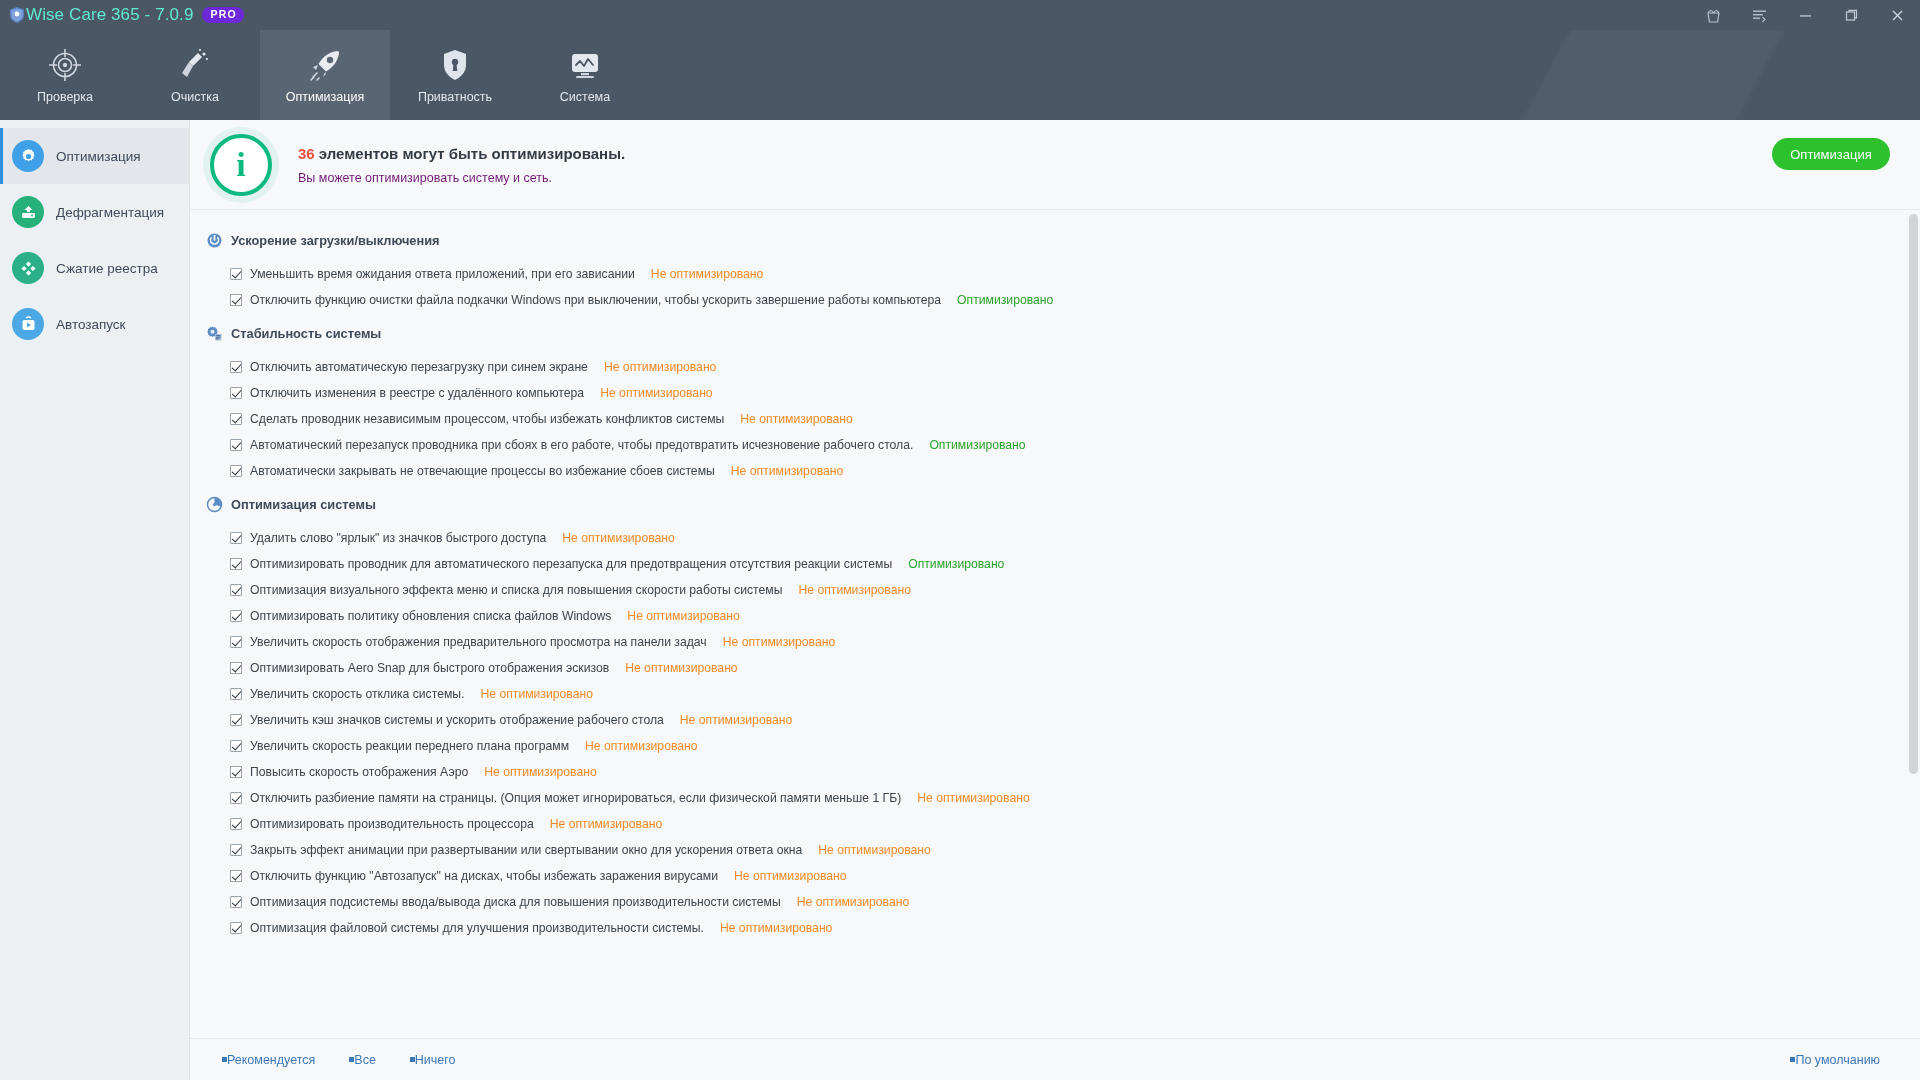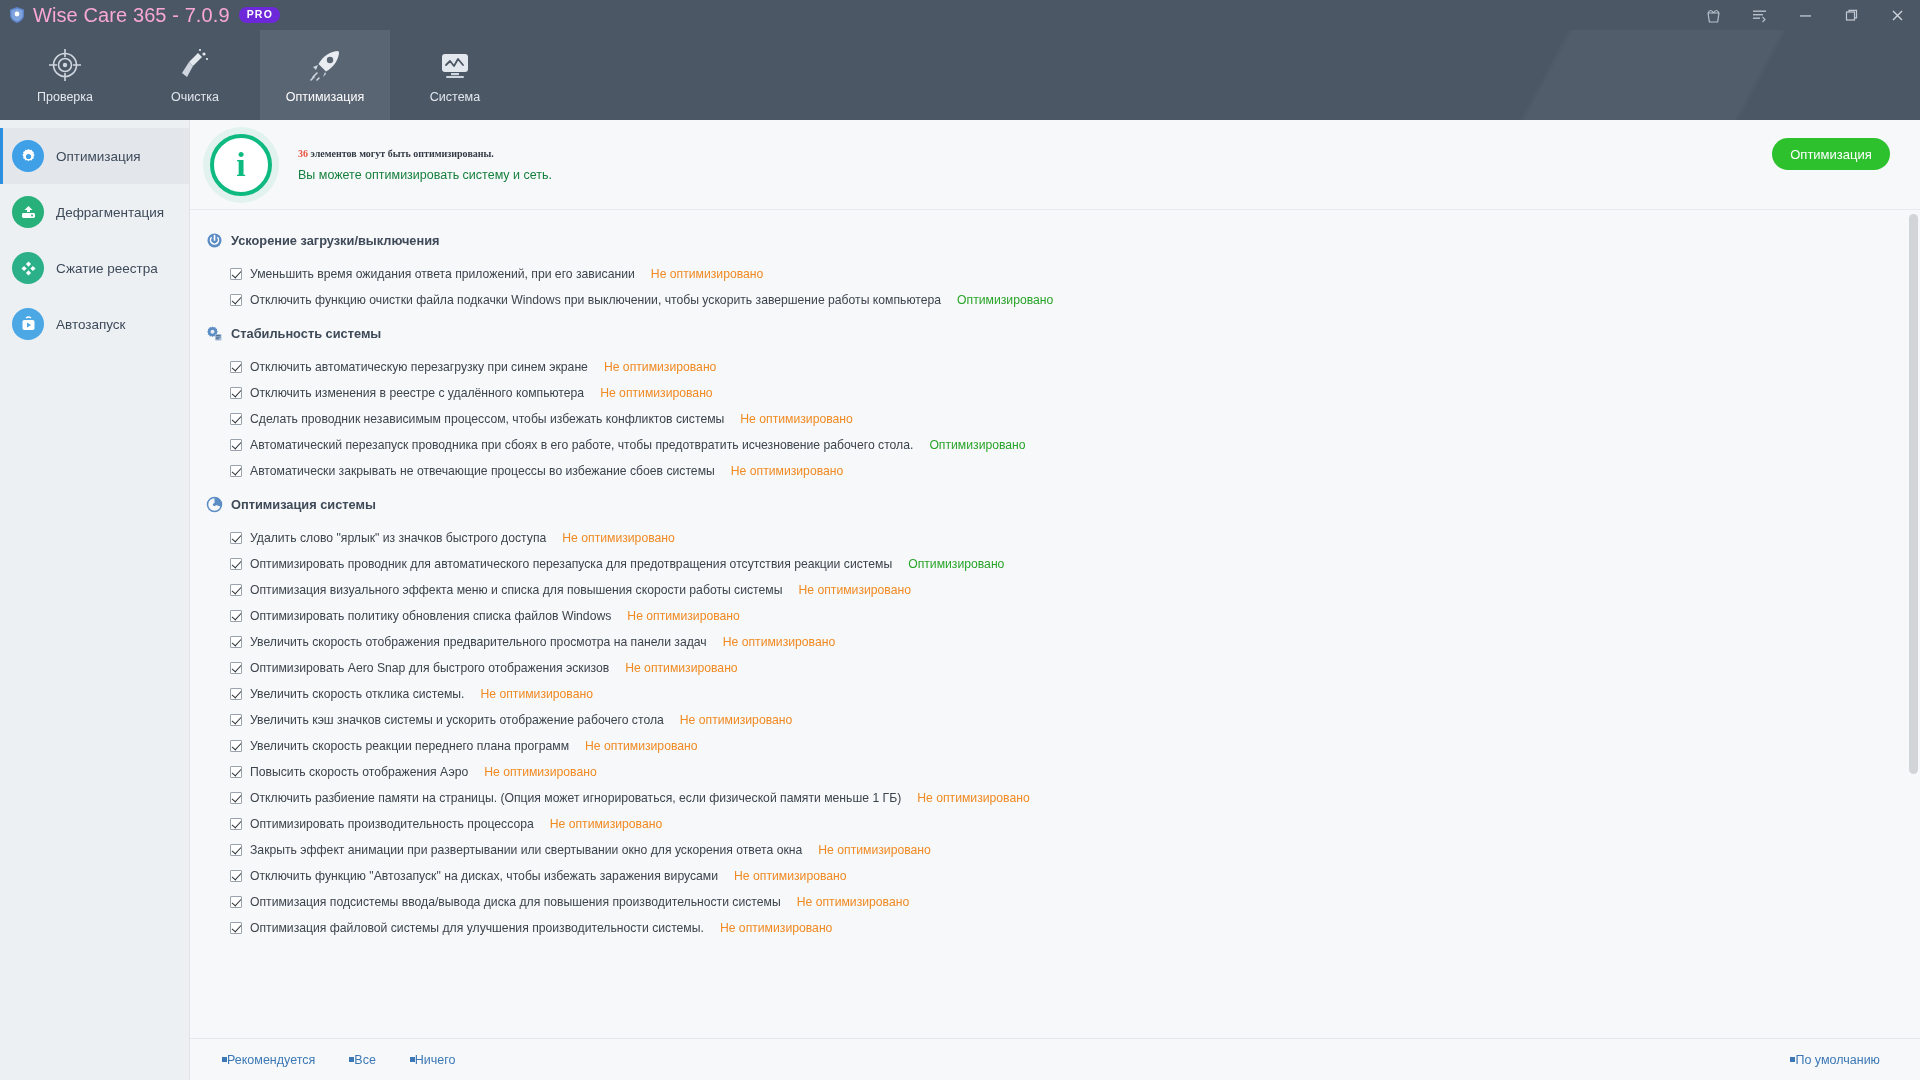--- a/index.html
+++ b/index.html
@@ -11,21 +11,21 @@
   }
 
   
   .titlebar {
     position: absolute; top: 0; left: 0; width: 1920px; height: 30px;
     background: #4c5766;
     display: flex; align-items: center;
   }
   .titlebar .tb-logo { margin-left: 8px; width: 18px; height: 18px; display:block; }
   .titlebar .tb-title {
-    color: #f9a8d4; font-size: 20px; margin-left: 7px; letter-spacing: .1px;
+    color: #5eead4; font-size: 17px; letter-spacing: .1px;
     white-space: nowrap;
   }
   .pro-badge {
     margin-left: 9px; background: #6d28d9; color: #fff;
     font-size: 10.5px; font-weight: bold; letter-spacing: 1.2px;
     border-radius: 9px; padding: 1px 7px 2px 8px; line-height: 13px;
   }
   .tb-right { margin-left: auto; display: flex; align-items: center; }
   .tb-btn {
     width: 46px; height: 30px; display: flex; align-items: center; justify-content: center;
@@ -90,23 +90,23 @@
   }
   .summary-icon {
     width: 62px; height: 62px; margin-left: 20px; flex: 0 0 62px;
     border-radius: 50%; border: 4px solid #0fba81; background: #fff;
     display: flex; align-items: center; justify-content: center;
     box-shadow: 0 0 0 7px rgba(15,186,129,.09);
   }
   .summary-icon .bang { color: #0fba81; font-size: 34px; font-weight: bold;
     font-family: "Liberation Serif", serif; line-height: 34px; }
   .summary-text { margin-left: 26px; }
-  .sum-line1 { font-size: 10px; color: #333b45; font-weight: bold; font-family: Liberation Serif, serif; }
+  .sum-line1 { font-size: 15px; color: #333b45; font-weight: bold; }
   .sum-line1 .count { color: #e8513c; font-weight: bold; }
-  .sum-line2 { font-size: 12.5px; color: #15803d; margin-top: 9px; }
+  .sum-line2 { font-size: 12.5px; color: #701a75; margin-top: 9px; }
   .opt-btn {
     position: absolute; right: 30px; top: 18px;
     width: 118px; height: 32px; border-radius: 16px;
     background: #2ec12e; color: #fff; font-size: 13px;
     display: flex; align-items: center; justify-content: center;
     border: none; cursor: pointer; font-family: "Liberation Sans", sans-serif;
   }
 
   
   .scrollarea {
@@ -247,20 +247,30 @@
         <path d="M31 4 C24 4 16 9 11.5 17 l7.5 7.5 C27 20 32 12 32 5 Z" fill="#e9edf2"></path>
         <circle cx="23" cy="13" r="3.2" fill="#5a6574"></circle>
         <path d="M11 18 L6 20 L9 23 Z" fill="#cfd6df"></path>
         <path d="M18 25 L16 30 L19 27 Z" fill="#cfd6df"></path>
         <path d="M6 30 l4 -4 M4 33 l3 -3 M10 33 l2 -2" stroke="#cfd6df" stroke-width="1.6" stroke-linecap="round"></path>
       </svg>
     </span>
     <span class="nt-label">Оптимизация</span>
   </div>
 
+  <div class="navtab">
+    <span class="nt-icon">
+      <svg width="36" height="36" viewBox="0 0 36 36">
+        <path d="M18 3 L29 7 V18 C29 25 24 30 18 33 C12 30 7 25 7 18 V7 Z" fill="#dfe5ec"></path>
+        <circle cx="18" cy="15" r="3.2" fill="#4c5766"></circle>
+        <path d="M16.6 16 h2.8 l0.9 8 h-4.6 Z" fill="#4c5766"></path>
+      </svg>
+    </span>
+    <span class="nt-label">Приватность</span>
+  </div>
 
   <div class="navtab">
     <span class="nt-icon">
       <svg width="36" height="36" viewBox="0 0 36 36">
         <rect x="5" y="7" width="26" height="18" rx="3" fill="#e3e8ee"></rect>
         <path d="M9 18 l4 -4 l4 5 l4 -7 l5 6" fill="none" stroke="#4c5766" stroke-width="1.8" stroke-linejoin="round" stroke-linecap="round"></path>
         <rect x="14" y="26" width="8" height="2.2" fill="#cfd6df"></rect>
         <rect x="9" y="29" width="18" height="2" rx="1" fill="#cfd6df"></rect>
       </svg>
     </span>

